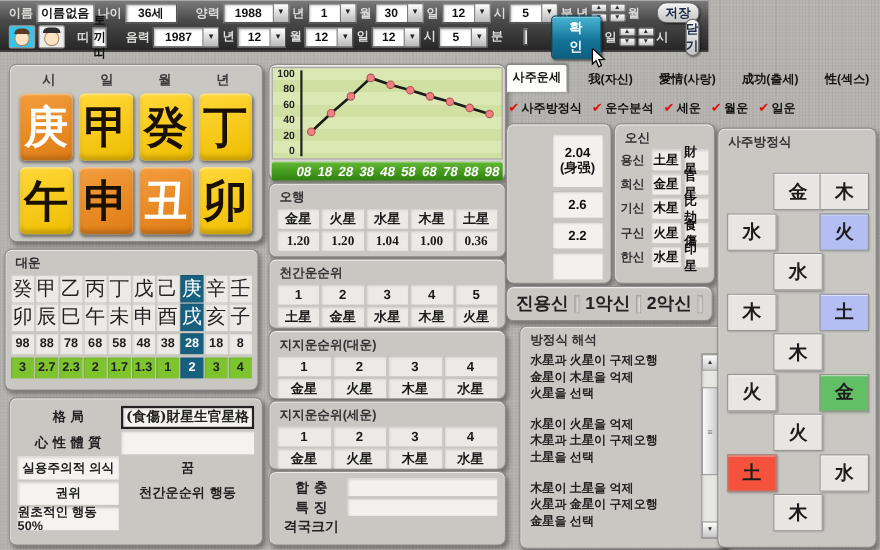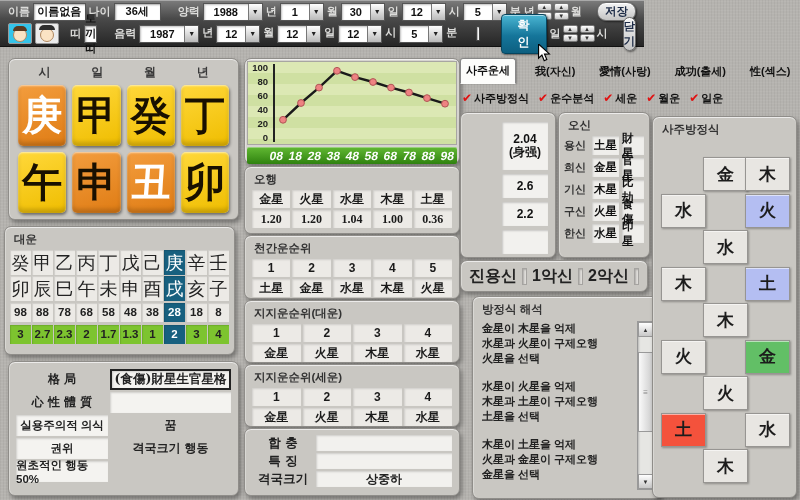--- a/index.html
+++ b/index.html
@@ -331,21 +331,21 @@
 
   <div class="panel gyeokguk">
     <div class="gk-grid" id="gkgrid">
         <div class="gk-label">格 局</div>
         <div class="gk-val boxed">(食傷)財星生官星格</div>
         <div class="gk-label">心 性 體 質</div>
         <div class="gk-val"></div>
         <div class="gk-val">실용주의적 의식</div>
         <div class="gk-label">꿈</div>
         <div class="gk-val">권위</div>
-        <div class="gk-label">격국크기 행동</div>
+        <div class="gk-label">천간운순위 행동</div>
         <div class="gk-val">원초적인 행동 50%</div>
       </div>
   </div>
 
   <div class="panel chartpanel">
     <div class="chart-wrap">
       <div class="yaxis" id="yaxis">
           <span class="ytick" style="top: 71px;">0</span>
           <span class="ytick" style="top: 57px;">20</span>
           <span class="ytick" style="top: 43px;">40</span>
@@ -439,21 +439,20 @@
       </div>
   </div>
 
   <div class="panel hapchung">
     <div class="hc-grid" id="hcgrid">
         <div class="hc-label">합    충</div>
         <div class="hc-val"></div>
         <div class="hc-label">특    징</div>
         <div class="hc-val"></div>
         <div class="hc-label">격국크기</div>
-        <div class="hc-val">상중하</div>
       </div>
   </div>
 
   <div class="tabbar" id="tabbar">
       <div class="tab active">사주운세</div>
       <div class="tab">我(자신)</div>
       <div class="tab">愛情(사랑)</div>
       <div class="tab">成功(출세)</div>
       <div class="tab">性(섹스)</div>
       <div class="tab">家庭(가정)</div>
@@ -521,22 +520,22 @@
       <span class="jy-box"></span>
       <span class="jy-label">1악신</span>
       <span class="jy-box"></span>
       <span class="jy-label">2악신</span>
       <span class="jy-box"></span>
     </div>
 
   <div class="panel equation">
     <div class="ptitle">방정식 해석</div>
     <div class="eq-body" id="eqbody">
+        <div class="eq-line">水星과 火星이 구제오행</div>
         <div class="eq-line">金星이 木星을 억제</div>
-        <div class="eq-line">水星과 火星이 구제오행</div>
         <div class="eq-line">火星을 선택</div>
         <div class="eq-gap"></div>
         <div class="eq-line">水星이 火星을 억제</div>
         <div class="eq-line">木星과 土星이 구제오행</div>
         <div class="eq-line">土星을 선택</div>
         <div class="eq-gap"></div>
         <div class="eq-line">木星이 土星을 억제</div>
         <div class="eq-line">火星과 金星이 구제오행</div>
         <div class="eq-line">金星을 선택</div>
       </div>

